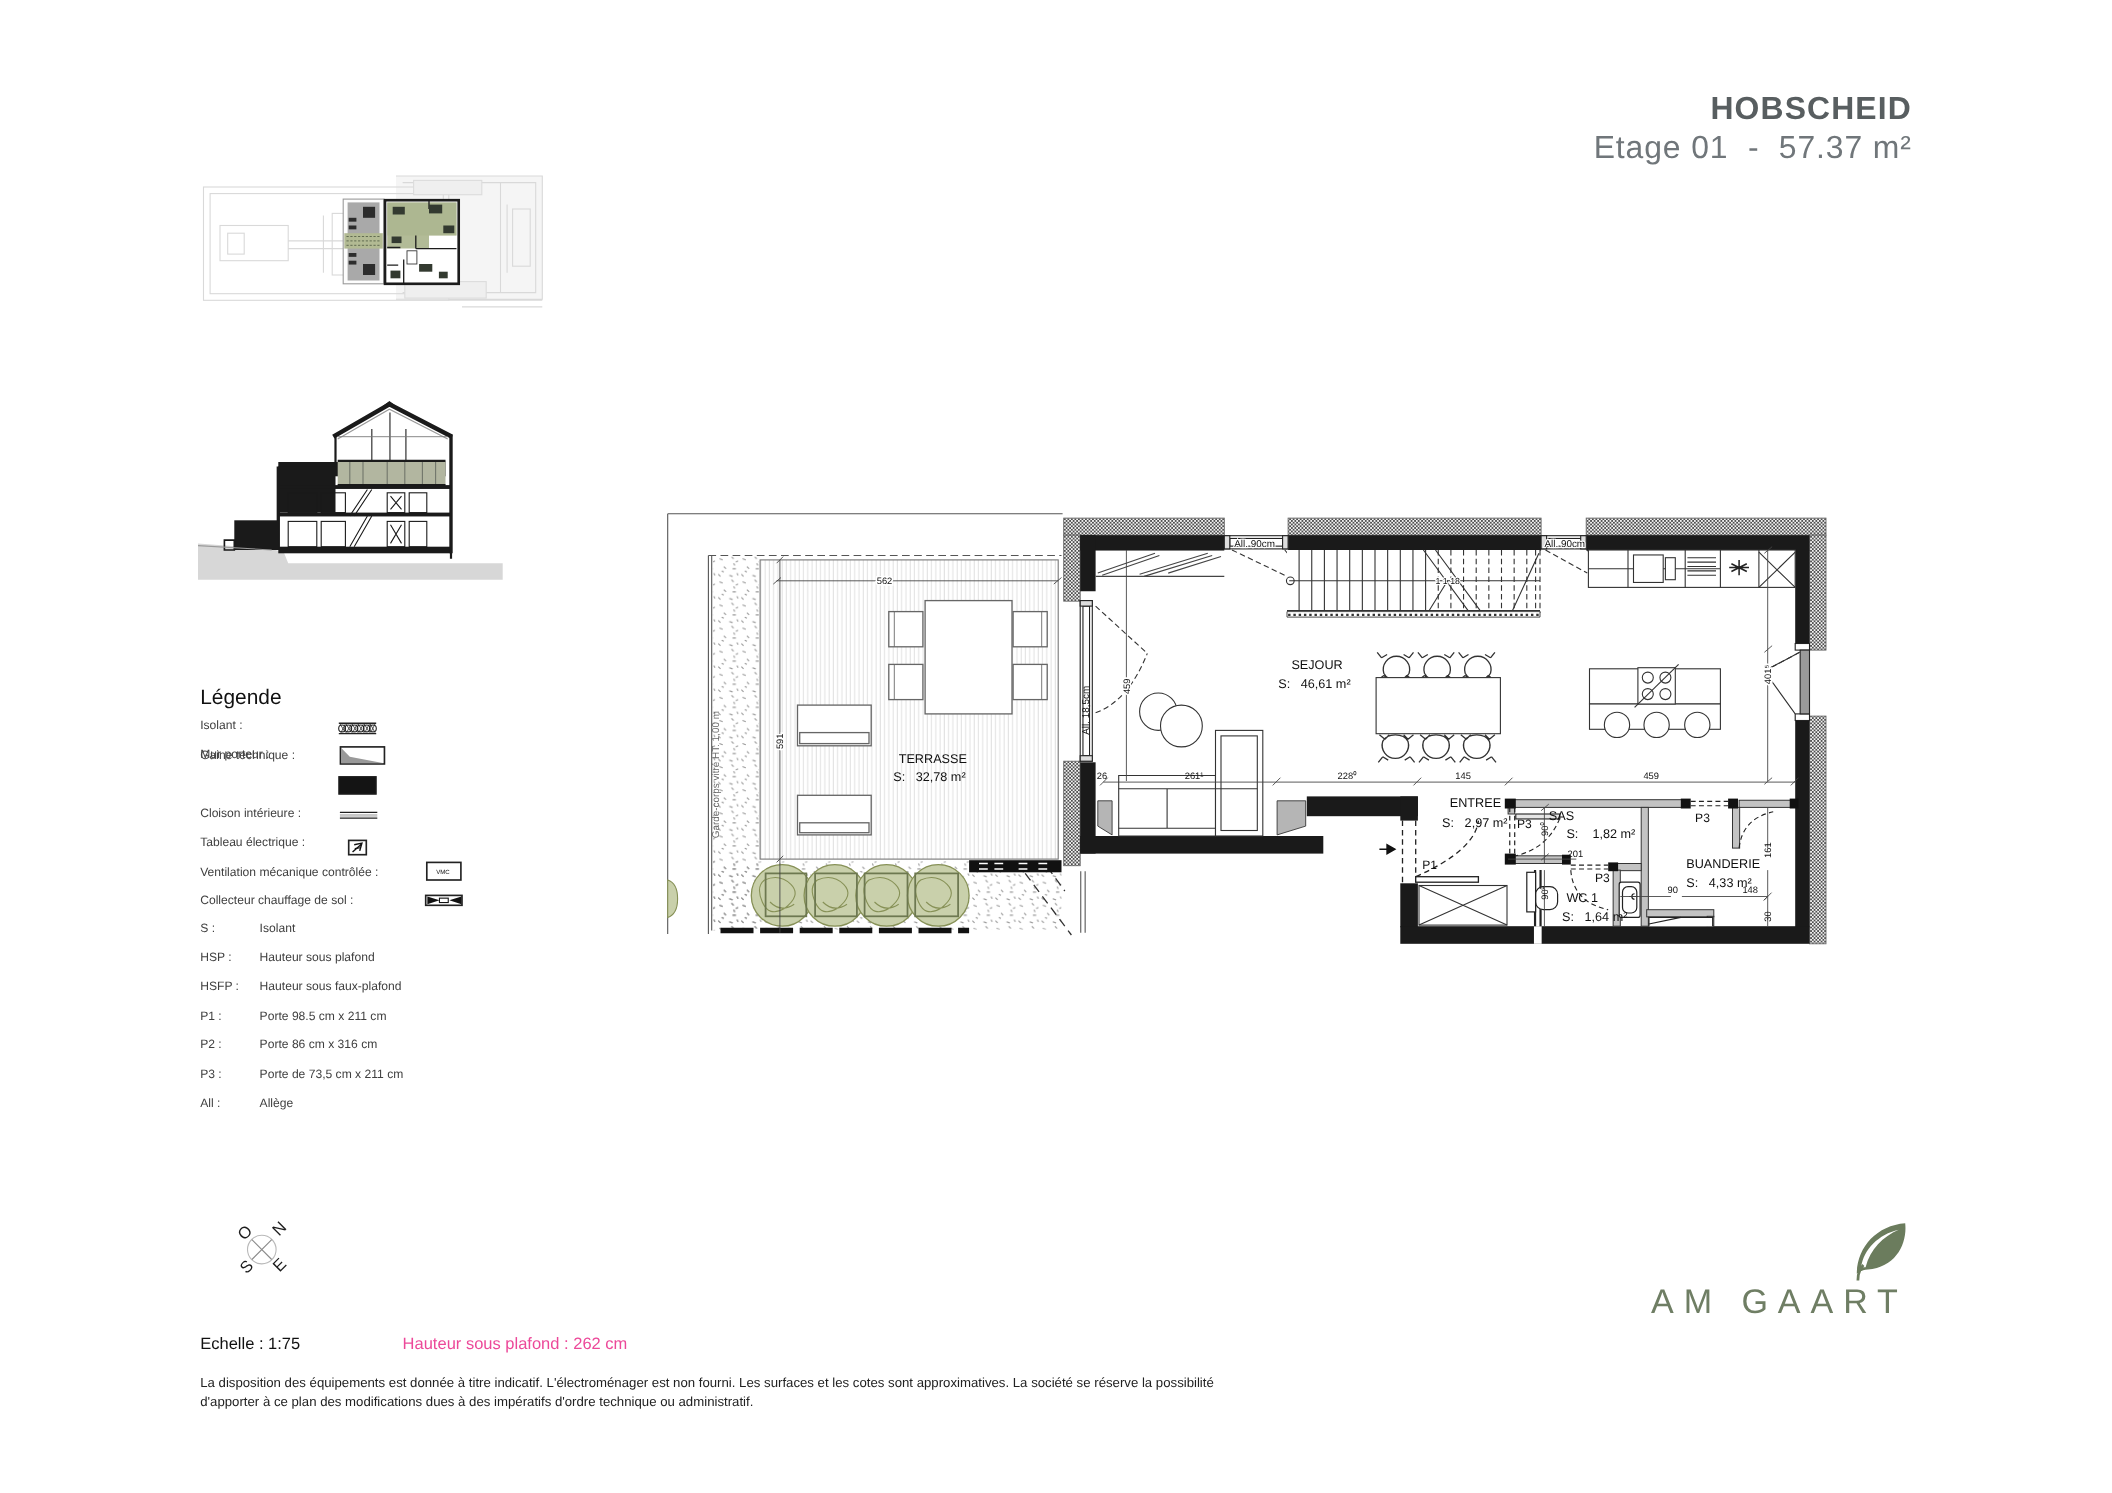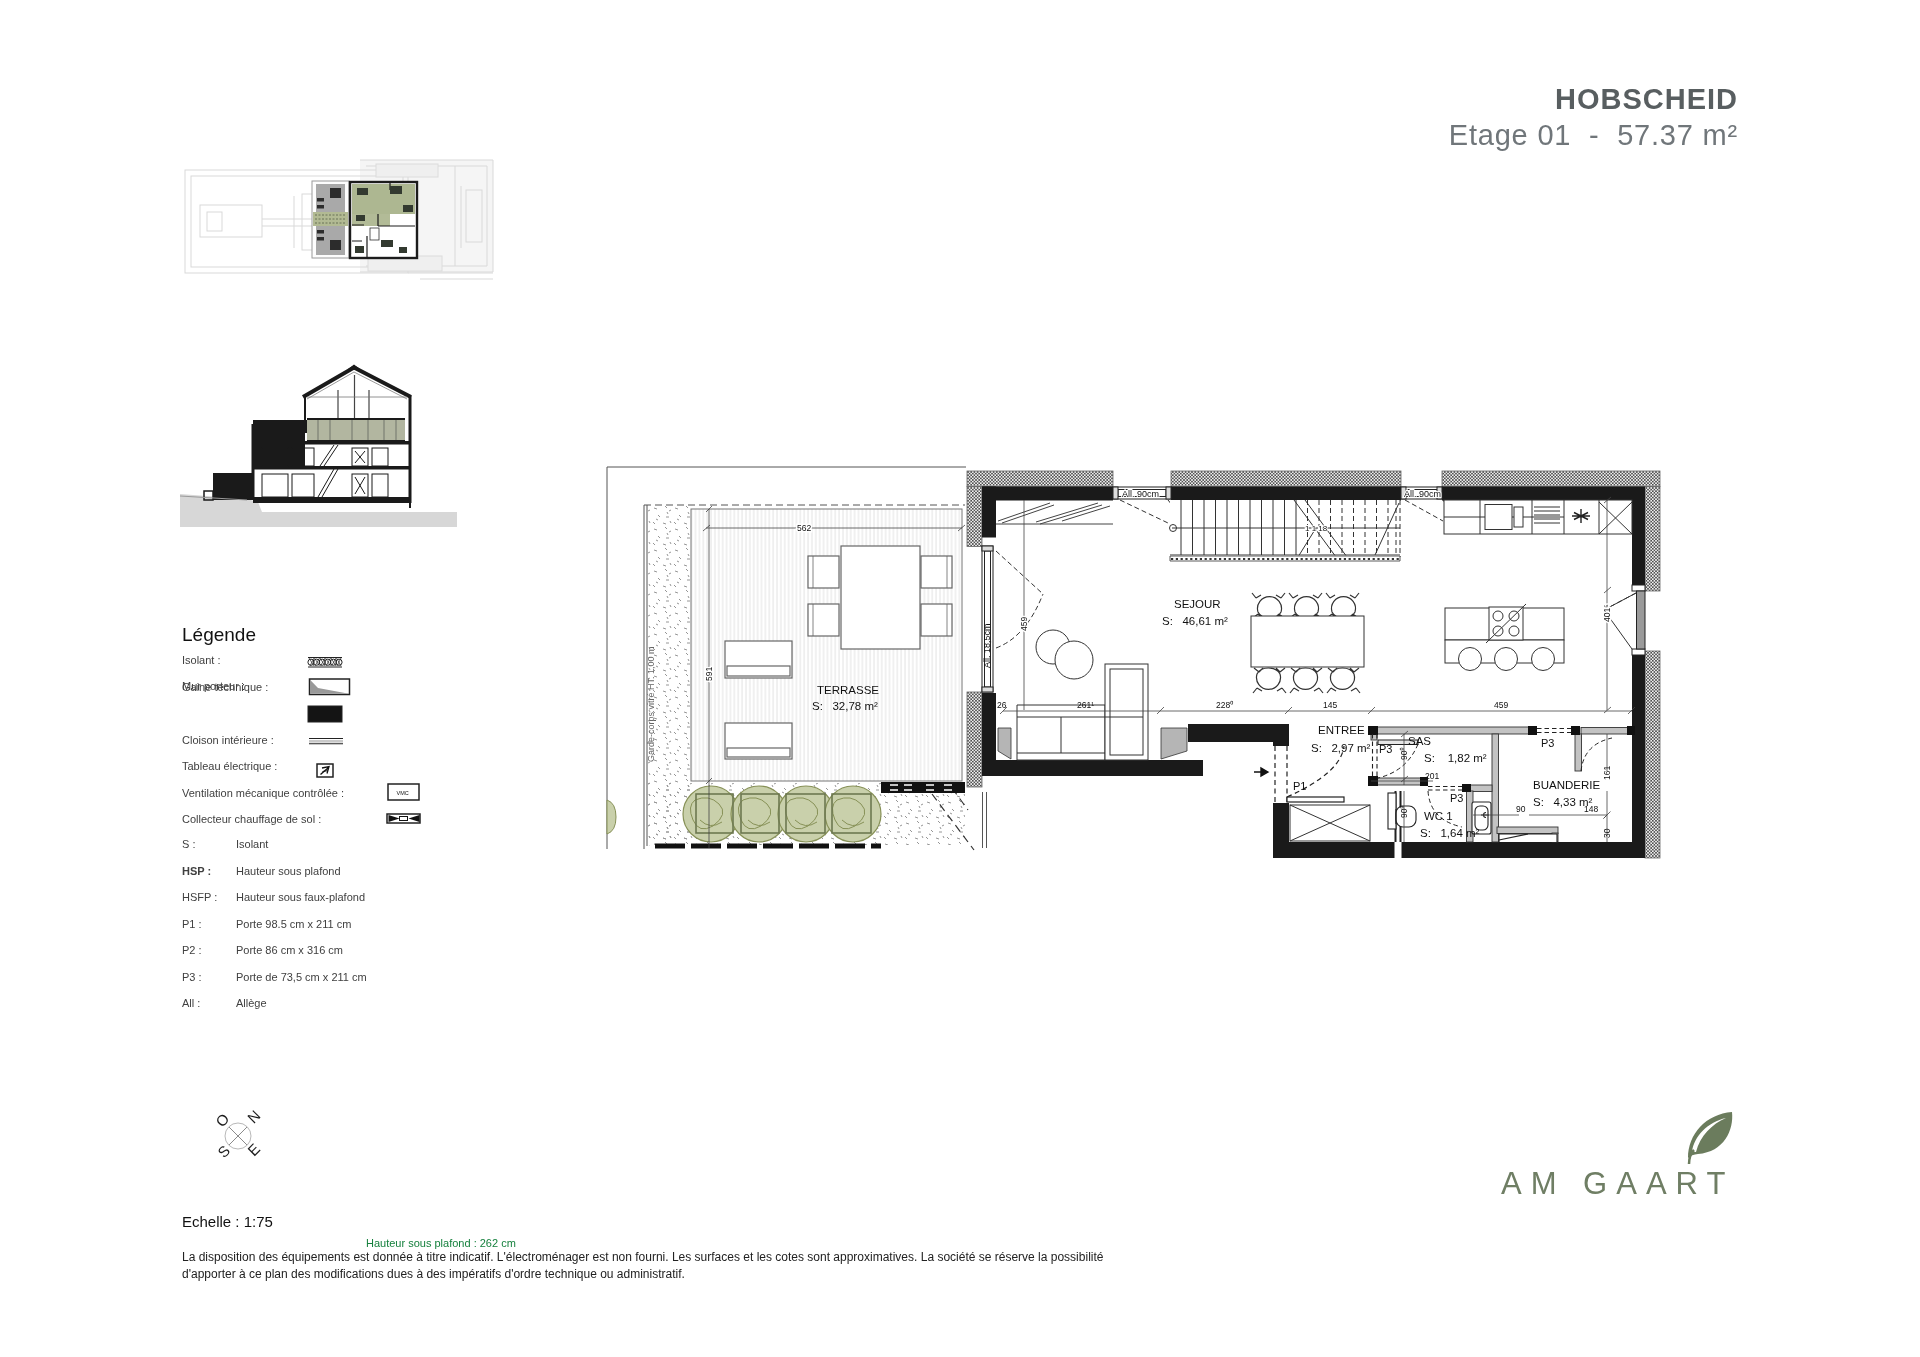--- a/index.html
+++ b/index.html
@@ -3,40 +3,40 @@
 <meta charset="utf-8">
 <style>
   html,body{margin:0;padding:0;background:#fff;}
   body{width:1920px;height:1357px;position:relative;font-family:"Liberation Sans",sans-serif;overflow:hidden;}
   .abs{position:absolute;}
   .title1{right:182px;top:83px;font-size:29px;font-weight:bold;color:#585e60;letter-spacing:1px;}
   .title2{right:182px;top:119px;font-size:29px;color:#70767a;letter-spacing:0.8px;}
   .legtitle{left:182px;top:624px;font-size:19px;color:#111;}
   .leg{font-size:11px;color:#404040;}
   .footA{left:182px;top:1213px;font-size:15px;color:#111;}
-  .footB{left:366px;top:1213px;font-size:11px;color:#15803d;margin-top:24px;}
+  .footB{left:366px;top:1213px;font-size:15px;color:#ec4899;}
   .disc{left:182px;top:1249px;width:1100px;font-size:12px;color:#222;line-height:17px;}
   .amgaart{left:1501px;top:1166px;font-size:31px;color:#6f7e64;letter-spacing:9px;}
 </style>
 </head>
 <body>
 <div class="abs title1">HOBSCHEID</div>
 <div class="abs title2">Etage 01&nbsp; - &nbsp;57.37 m²</div>
 
 <div class="abs legtitle">Légende</div>
 <div class="abs leg" style="left:182px;top:654px;">Isolant :</div>
 <div class="abs leg" style="left:182px;top:681px;text-align:center;">Gaine technique :</div>
 <div class="abs leg" style="left:182px;top:680px;">Mur porteur :</div>
 <div class="abs leg" style="left:182px;top:734px;">Cloison intérieure :</div>
 <div class="abs leg" style="left:182px;top:760px;">Tableau électrique :</div>
 <div class="abs leg" style="left:182px;top:787px;">Ventilation mécanique contrôlée :</div>
 <div class="abs leg" style="left:182px;top:813px;">Collecteur chauffage de sol :</div>
 <div class="abs leg" style="left:182px;top:838px;">S :</div>
 <div class="abs leg" style="left:236px;top:838px;">Isolant</div>
-<div class="abs leg" style="left:182px;top:865px;font-weight:bold;">HSP :</div>
+<div class="abs leg" style="left:182px;top:865px;">HSP :</div>
 <div class="abs leg" style="left:236px;top:865px;">Hauteur sous plafond</div>
 <div class="abs leg" style="left:182px;top:891px;">HSFP :</div>
 <div class="abs leg" style="left:236px;top:891px;">Hauteur sous faux-plafond</div>
 <div class="abs leg" style="left:182px;top:918px;">P1 :</div>
 <div class="abs leg" style="left:236px;top:918px;">Porte 98.5 cm x 211 cm</div>
 <div class="abs leg" style="left:182px;top:944px;">P2 :</div>
 <div class="abs leg" style="left:236px;top:944px;">Porte 86 cm x 316 cm</div>
 <div class="abs leg" style="left:182px;top:971px;">P3 :</div>
 <div class="abs leg" style="left:236px;top:971px;">Porte de 73,5 cm x 211 cm</div>
 <div class="abs leg" style="left:182px;top:997px;">All :</div>

